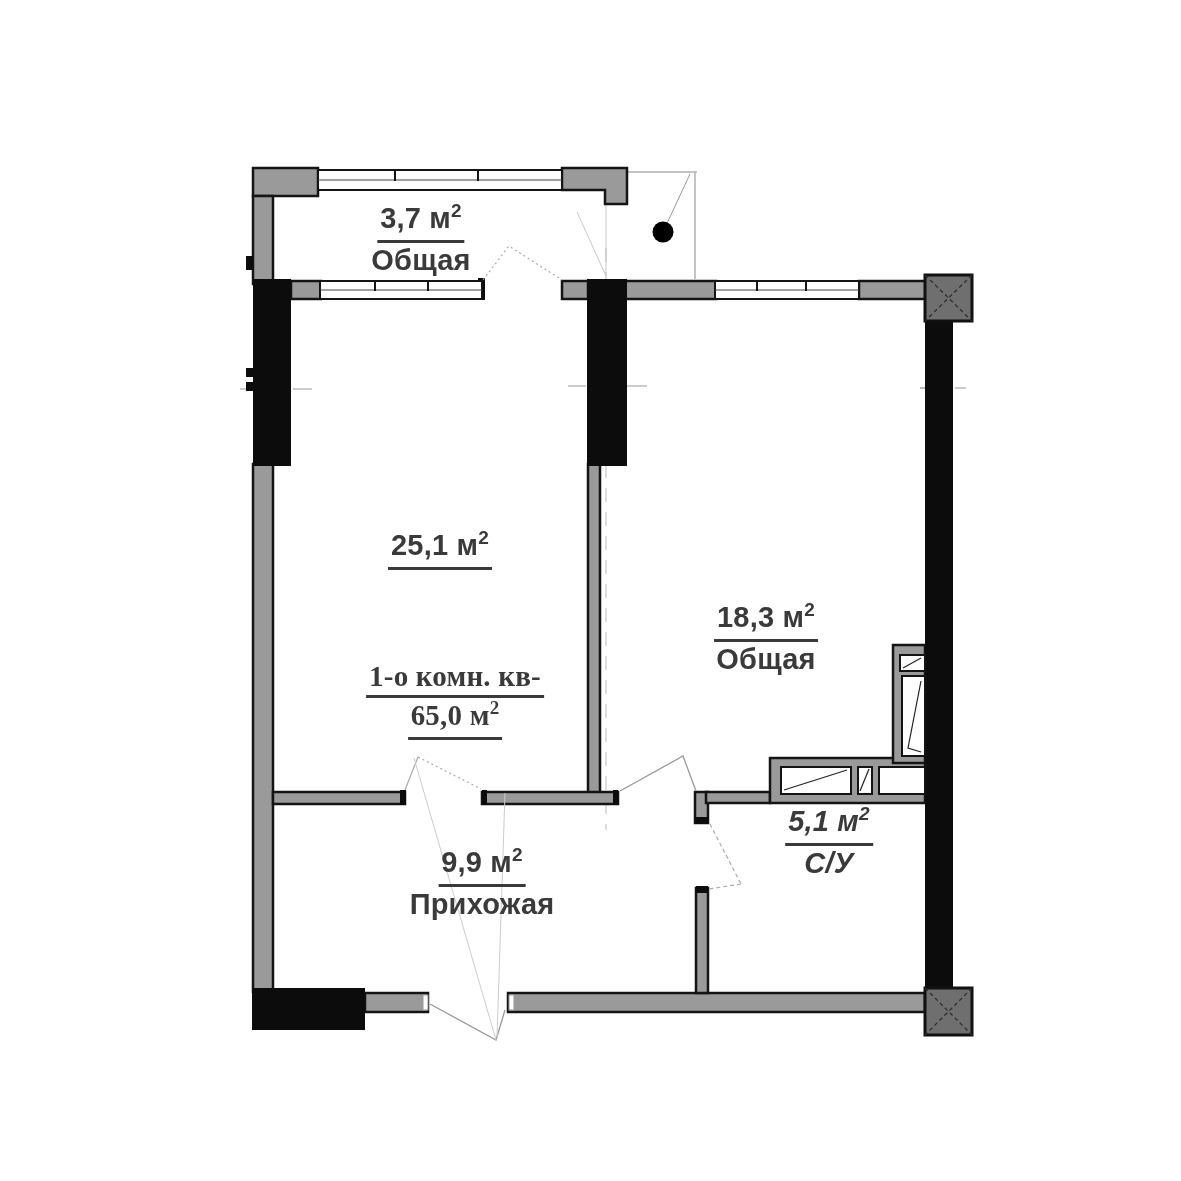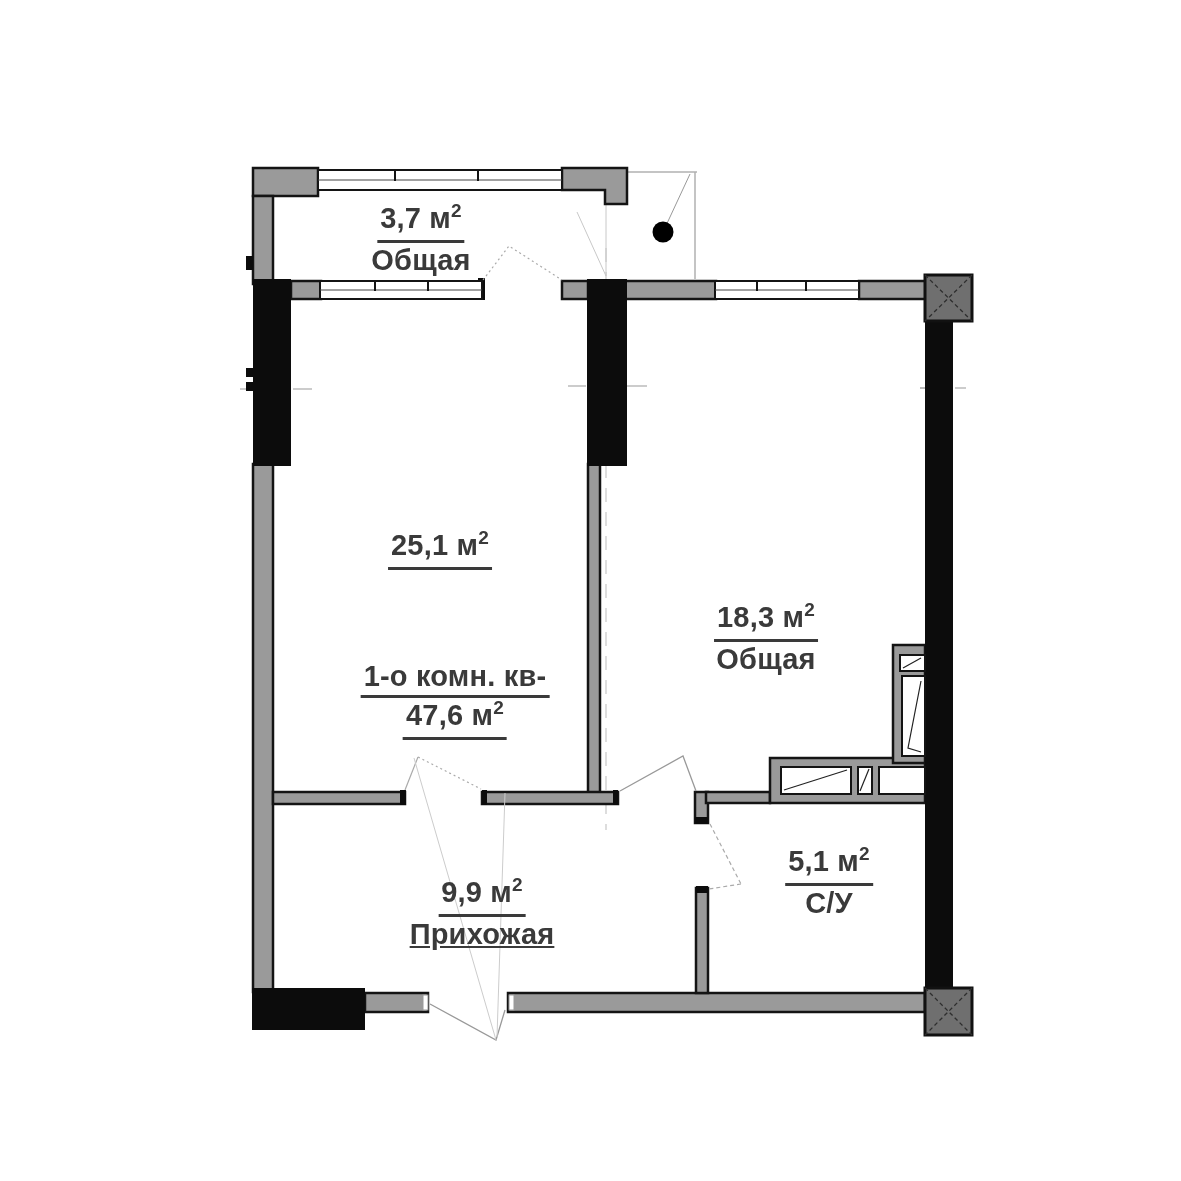--- a/index.html
+++ b/index.html
@@ -146,33 +146,33 @@
 
   <div class="room-label" style="left:421px;top:201px;">
     <span class="area-line"><span>3,7 м</span><span class="sup">2</span></span><br>
     <span>Общая</span>
   </div>
 
   <div class="room-label" style="left:440px;top:528px;">
     <span class="area-line"><span>25,1 м</span><span class="sup">2</span></span><br>
   </div>
 
-  <div class="room-label apt-label" style="left:455px;top:659px;">
+  <div class="room-label apt-label" style="left:455px;top:659px;font-family:Liberation Serif, serif;">
     <span class="area-line">1-о комн. кв-</span><br>
-    <span class="area-line"><span>47,6 м</span><span class="sup">2</span></span>
+    <span class="area-line"><span>65,0 м</span><span class="sup">2</span></span>
   </div>
 
   <div class="room-label" style="left:766px;top:568px;margin-top:32px;">
     <span class="area-line"><span>18,3 м</span><span class="sup">2</span></span><br>
     <span>Общая</span>
   </div>
 
-  <div class="room-label" style="left:482px;top:875px;text-decoration:underline;">
+  <div class="room-label" style="left:482px;top:845px;">
     <span class="area-line"><span>9,9 м</span><span class="sup">2</span></span><br>
     <span>Прихожая</span>
   </div>
 
-  <div class="room-label" style="left:829px;top:844px;">
+  <div class="room-label" style="left:829px;top:804px;font-style:italic;">
     <span class="area-line"><span>5,1 м</span><span class="sup">2</span></span><br>
     <span>С/У</span>
   </div>
 
 </div>
 
 </body></html>

